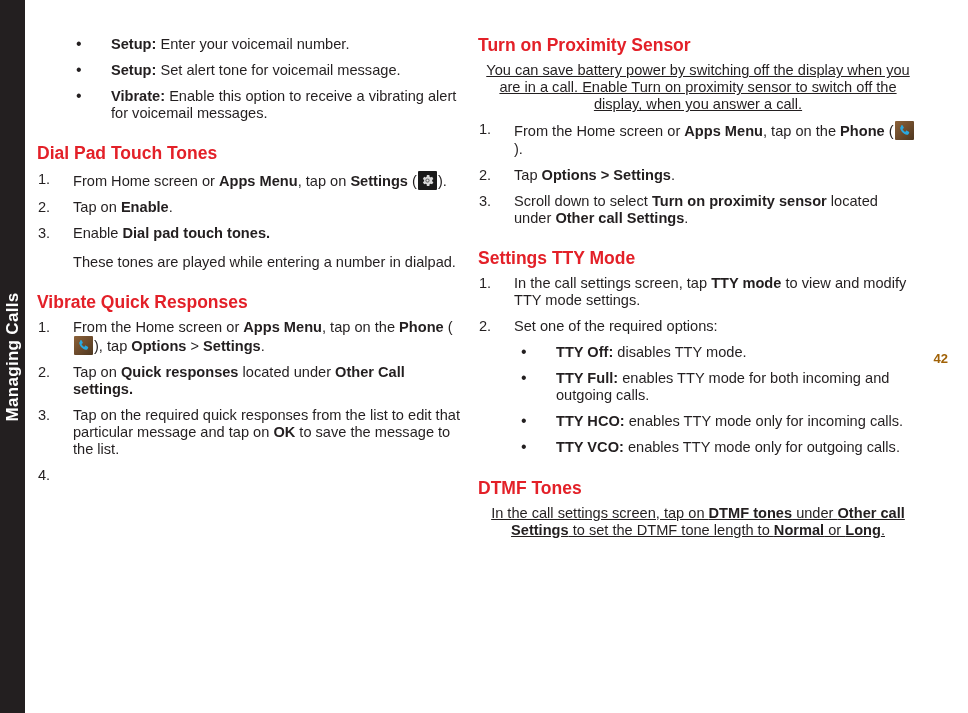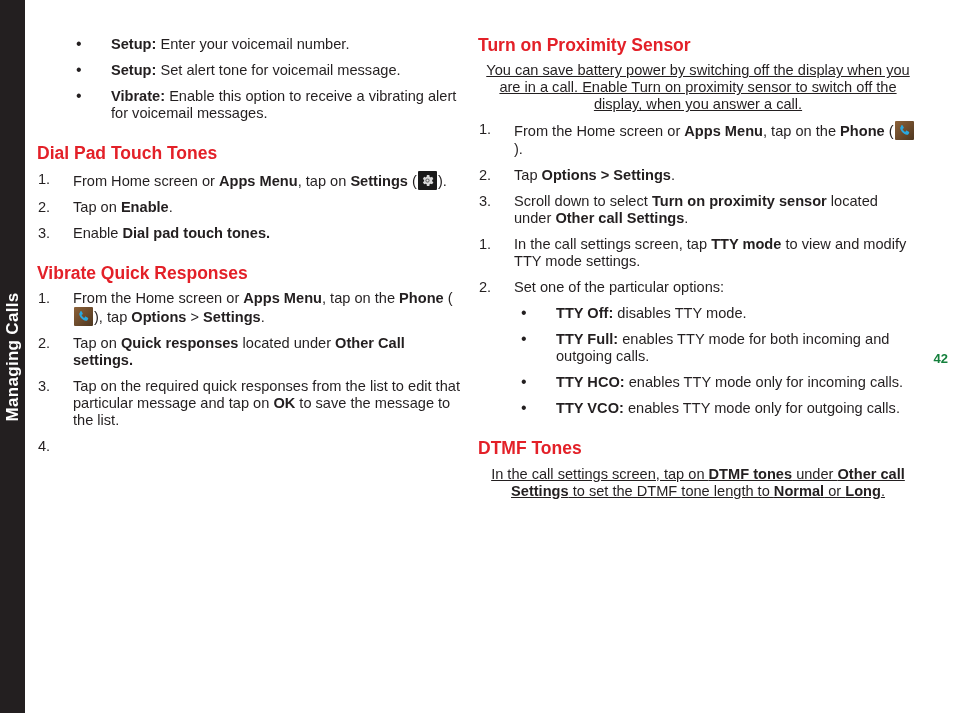--- a/index.html
+++ b/index.html
@@ -39,21 +39,21 @@
     font-size:17px;
     letter-spacing:0.3px;
     font-stretch:condensed;
   }
 
   
   .page-number {
     position:absolute;
     right:20px;
     top:351px;
-    color:#15803d;
+    color:#a16207;
     font-family:"Liberation Sans Narrow","Liberation Sans", sans-serif;
     font-weight:bold;
     font-size:13px;
     font-stretch:condensed;
   }
 
   
   .col {
     position:absolute;
     top:36px;
@@ -188,20 +188,23 @@
           </span><span>).</span>
       </li>
       <li>
         <span class="num">2.</span>
         <span>Tap on </span><b>Enable</b><span>.</span>
       </li>
       <li>
         <span class="num">3.</span>
         <span>Enable </span><b>Dial pad touch tones.</b>
       </li>
+      <li class="note">
+        <span>These tones are played while entering a number in dialpad.</span>
+      </li>
     </ol>
 
     <h2 class="heading">Vibrate Quick Responses</h2>
 
 
     <ol class="steps">
       <li>
         <span class="num">1.</span>
         <span>From the Home screen or </span><b>Apps Menu</b><span>, tap on the </span><b>Phone</b><span> (</span><span class="icon-inline icon-phone">
             <svg width="15" height="15" viewBox="0 0 24 24" aria-hidden="true">
@@ -242,30 +245,31 @@
       <li>
         <span class="num">2.</span>
         <span>Tap </span><b>Options &gt; Settings</b><span>.</span>
       </li>
       <li>
         <span class="num">3.</span>
         <span>Scroll down to select </span><b>Turn on proximity sensor</b><span> located under </span><b>Other call Settings</b><span>.</span>
       </li>
     </ol>
 
+    <h2 class="heading">Settings TTY Mode</h2>
 
 
     <ol class="steps">
       <li>
         <span class="num">1.</span>
         <span>In the call settings screen, tap </span><b>TTY mode</b><span> to view and modify TTY mode settings.</span>
       </li>
       <li>
         <span class="num">2.</span>
-        <span>Set one of the particular options:</span>
+        <span>Set one of the required options:</span>
       </li>
     </ol>
 
     <ul class="bullets sub">
       <li>
         <span class="dot">•</span>
         <b>TTY Off:</b><span> disables TTY mode.</span>
       </li>
       <li>
         <span class="dot">•</span>

